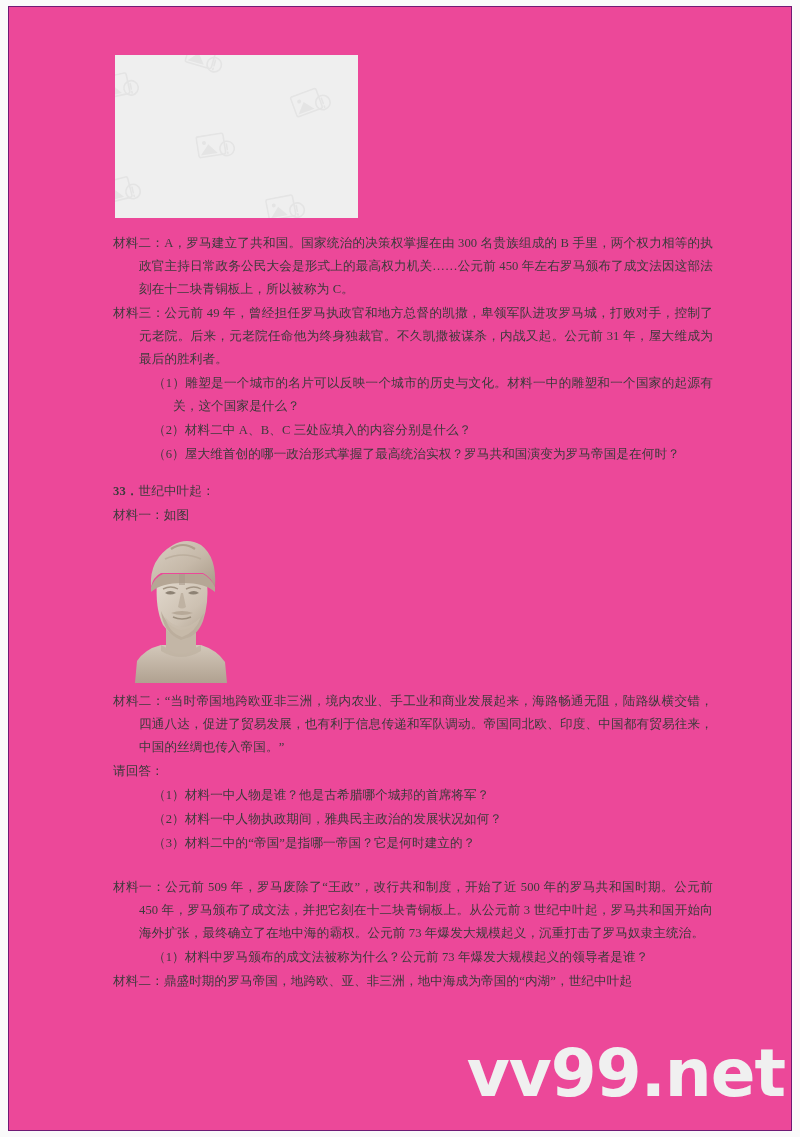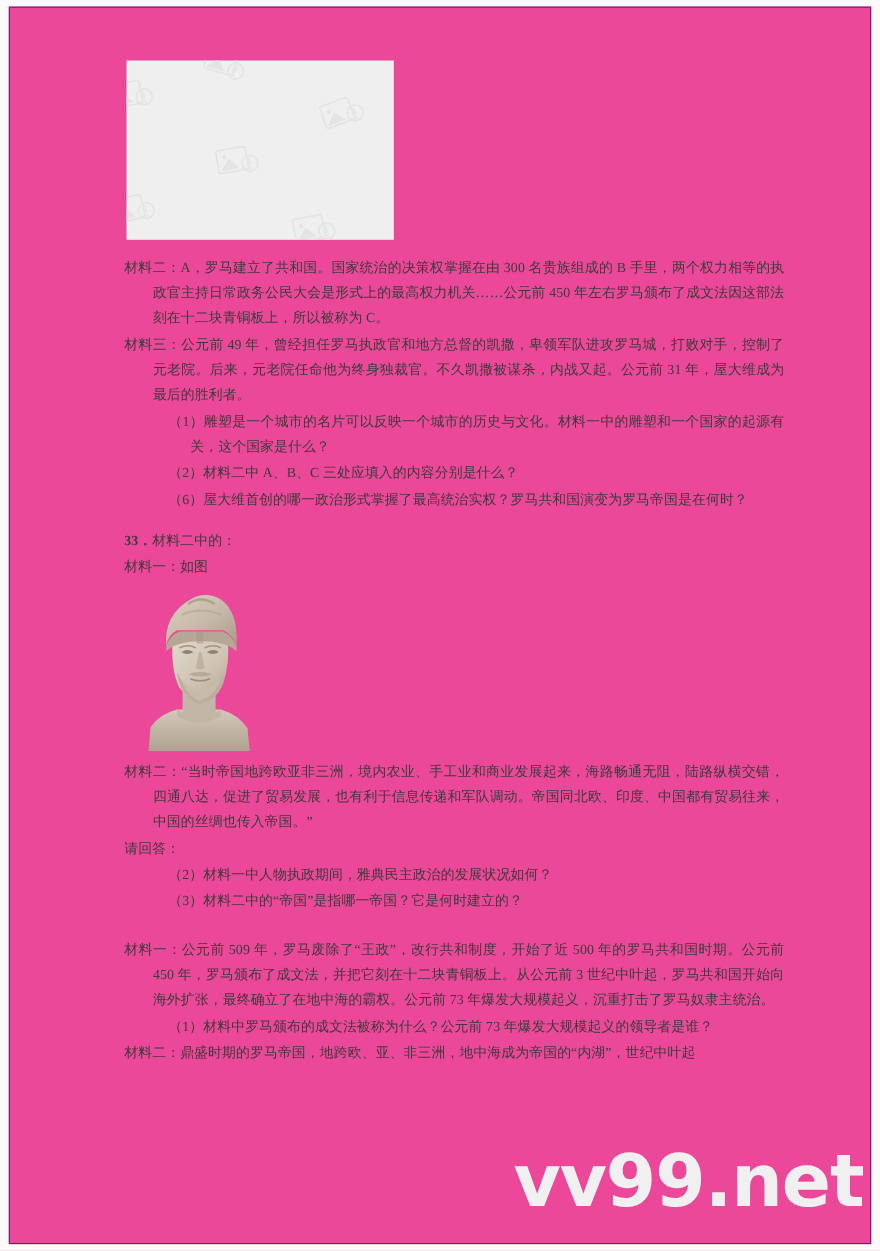--- a/index.html
+++ b/index.html
@@ -199,21 +199,21 @@
 
         <p class="para hang">材料二：A，罗马建立了共和国。国家统治的决策权掌握在由 300 名贵族组成的 B 手里，两个权力相等的执政官主持日常政务公民大会是形式上的最高权力机关……公元前 450 年左右罗马颁布了成文法因这部法刻在十二块青铜板上，所以被称为 C。</p>
         <p class="para hang">材料三：公元前 49 年，曾经担任罗马执政官和地方总督的凯撒，卑领军队进攻罗马城，打败对手，控制了元老院。后来，元老院任命他为终身独裁官。不久凯撒被谋杀，内战又起。公元前 31 年，屋大维成为最后的胜利者。</p>
         <p class="para hang-sub">（1）雕塑是一个城市的名片可以反映一个城市的历史与文化。材料一中的雕塑和一个国家的起源有关，这个国家是什么？</p>
         <p class="para hang-sub">（2）材料二中 A、B、C 三处应填入的内容分别是什么？</p>
         <p class="para hang-sub">（6）屋大维首创的哪一政治形式掌握了最高统治实权？罗马共和国演变为罗马帝国是在何时？</p>
 
         <div class="spacer-sm"></div>
 
         <p class="para qnum">
-          <span class="qlabel">33．</span><span>材料二中的：</span>
+          <span class="qlabel">33．</span><span>世纪中叶起：</span>
         </p>
         <p class="para plain">材料一：如图</p>
 
         <div class="bust-wrap">
           <svg viewBox="0 0 120 150" xmlns="http://www.w3.org/2000/svg">
             <defs>
               <linearGradient id="stoneA" x1="0" y1="0" x2="1" y2="1">
                 <stop offset="0%" stop-color="#d9cfc2"></stop>
                 <stop offset="55%" stop-color="#c6b9a9"></stop>
                 <stop offset="100%" stop-color="#a99a88"></stop>
@@ -258,20 +258,21 @@
             <path d="M52 84 Q61 88 70 84" fill="none" stroke="#9d907f" stroke-width="1.6"></path>
 
             <path d="M50 80 Q61 76 72 80 Q61 84 50 80 Z" fill="#b7a998"></path>
           </svg>
         </div>
 
         <div class="spacer-sm"></div>
 
         <p class="para hang">材料二：“当时帝国地跨欧亚非三洲，境内农业、手工业和商业发展起来，海路畅通无阻，陆路纵横交错，四通八达，促进了贸易发展，也有利于信息传递和军队调动。帝国同北欧、印度、中国都有贸易往来，中国的丝绸也传入帝国。”</p>
         <p class="para plain">请回答：</p>
+        <p class="para hang-sub">（1）材料一中人物是谁？他是古希腊哪个城邦的首席将军？</p>
         <p class="para hang-sub">（2）材料一中人物执政期间，雅典民主政治的发展状况如何？</p>
         <p class="para hang-sub">（3）材料二中的“帝国”是指哪一帝国？它是何时建立的？</p>
 
         <div class="spacer-lg"></div>
 
         <p class="para hang">材料一：公元前 509 年，罗马废除了“王政”，改行共和制度，开始了近 500 年的罗马共和国时期。公元前 450 年，罗马颁布了成文法，并把它刻在十二块青铜板上。从公元前 3 世纪中叶起，罗马共和国开始向海外扩张，最终确立了在地中海的霸权。公元前 73 年爆发大规模起义，沉重打击了罗马奴隶主统治。</p>
         <p class="para hang-sub">（1）材料中罗马颁布的成文法被称为什么？公元前 73 年爆发大规模起义的领导者是谁？</p>
         <p class="para hang">材料二：鼎盛时期的罗马帝国，地跨欧、亚、非三洲，地中海成为帝国的“内湖”，世纪中叶起</p>
 
       </div>

